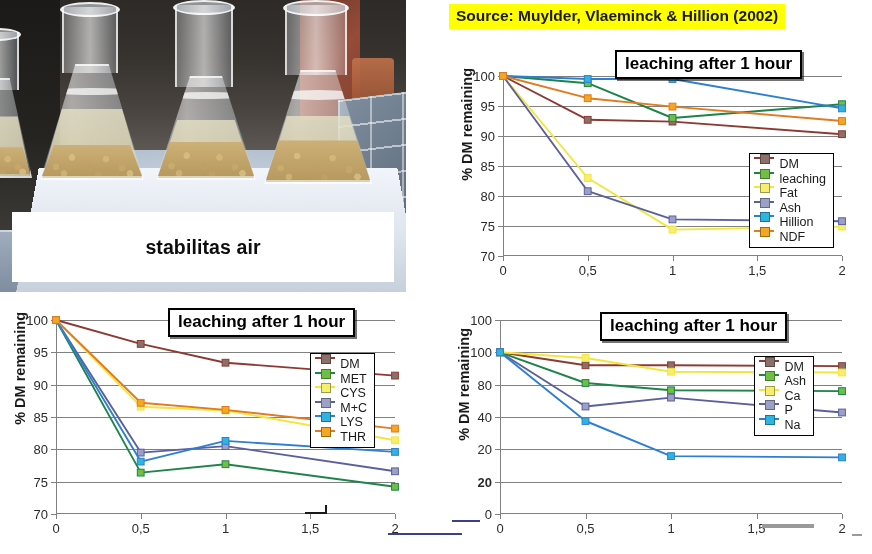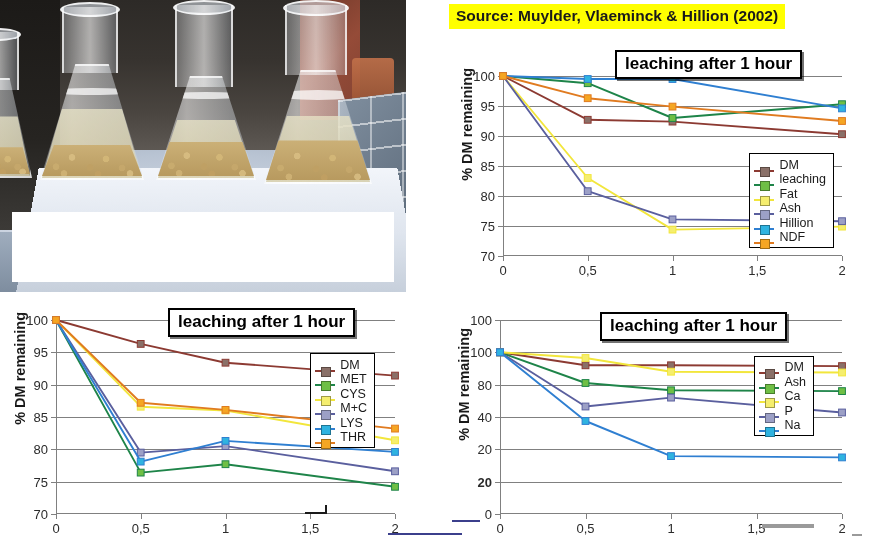--- a/index.html
+++ b/index.html
@@ -82,21 +82,21 @@
   .ylab{position:absolute;right:calc(100% + 8px);transform:translateY(-50%);
     font-size:13px;color:#2b2b2b;white-space:nowrap;}
   .xlab{position:absolute;top:calc(100% + 7px);transform:translateX(-50%);
     font-size:13px;color:#2b2b2b;white-space:nowrap;}
   .axis-title{position:absolute;writing-mode:vertical-rl;transform:rotate(180deg);
     font-weight:bold;font-size:14.5px;color:#1a1a1a;white-space:nowrap;}
   .chart-title{position:absolute;background:#fff;border:2px solid #000;
     font-weight:bold;font-size:17px;color:#000;padding:2px 8px 3px 8px;white-space:nowrap;
     box-shadow:2px 2px 0 rgba(0,0,0,.55);}
   .legend{position:absolute;background:#fff;border:1px solid #000;padding:3px 7px 3px 4px;}
-  .legend-row{display:flex;align-items:flex-end;height:14.5px;}
+  .legend-row{display:flex;align-items:flex-start;height:14.5px;}
   .legend-line{width:20px;height:2px;position:relative;flex:0 0 20px;}
   .legend-line i{position:absolute;left:6px;top:-3px;width:8px;height:8px;display:block;
     border:1px solid rgba(0,0,0,.35);}
   .legend-label{font-size:12.5px;color:#1a1a1a;margin-left:5px;white-space:nowrap;}
   svg.series{position:absolute;left:0;top:0;overflow:visible;}
   .artifact{position:absolute;background:#7a7a7a;}
 </style>
 </head>
 <body>
 
@@ -143,20 +143,21 @@
     <div class="rim" style="top:0;width:62px;height:12px;"></div>
     <div class="neck" style="top:5px;width:58px;height:70px;"></div>
     <div class="body" style="height:110px;">
       <div class="meniscus" style="top:18px;height:10px;"></div>
       <div class="liquid" style="height:60%;"></div>
       <div class="grain" style="height:36%;"></div>
     </div>
   </div>
 
   <div id="photo-caption">
+    <div class="line">stabilitas air</div>
   </div>
 </div>
 
 <div id="source-banner">Source: Muylder, Vlaeminck &amp; Hillion (2002)</div>
 
 <div class="chart" id="chart-nutrients" style="left:455px;top:62px;width:415px;height:228px;">
     <div class="axis-title" style="left: 4px; top: 6px;">% DM remaining</div>
     <div class="plot" style="left: 48px; top: 14px; width: 339px; height: 180px;">
       <div class="tick-y" style="top: 180px;"></div>
       <div class="ylab" style="top: 180px;">70</div>

